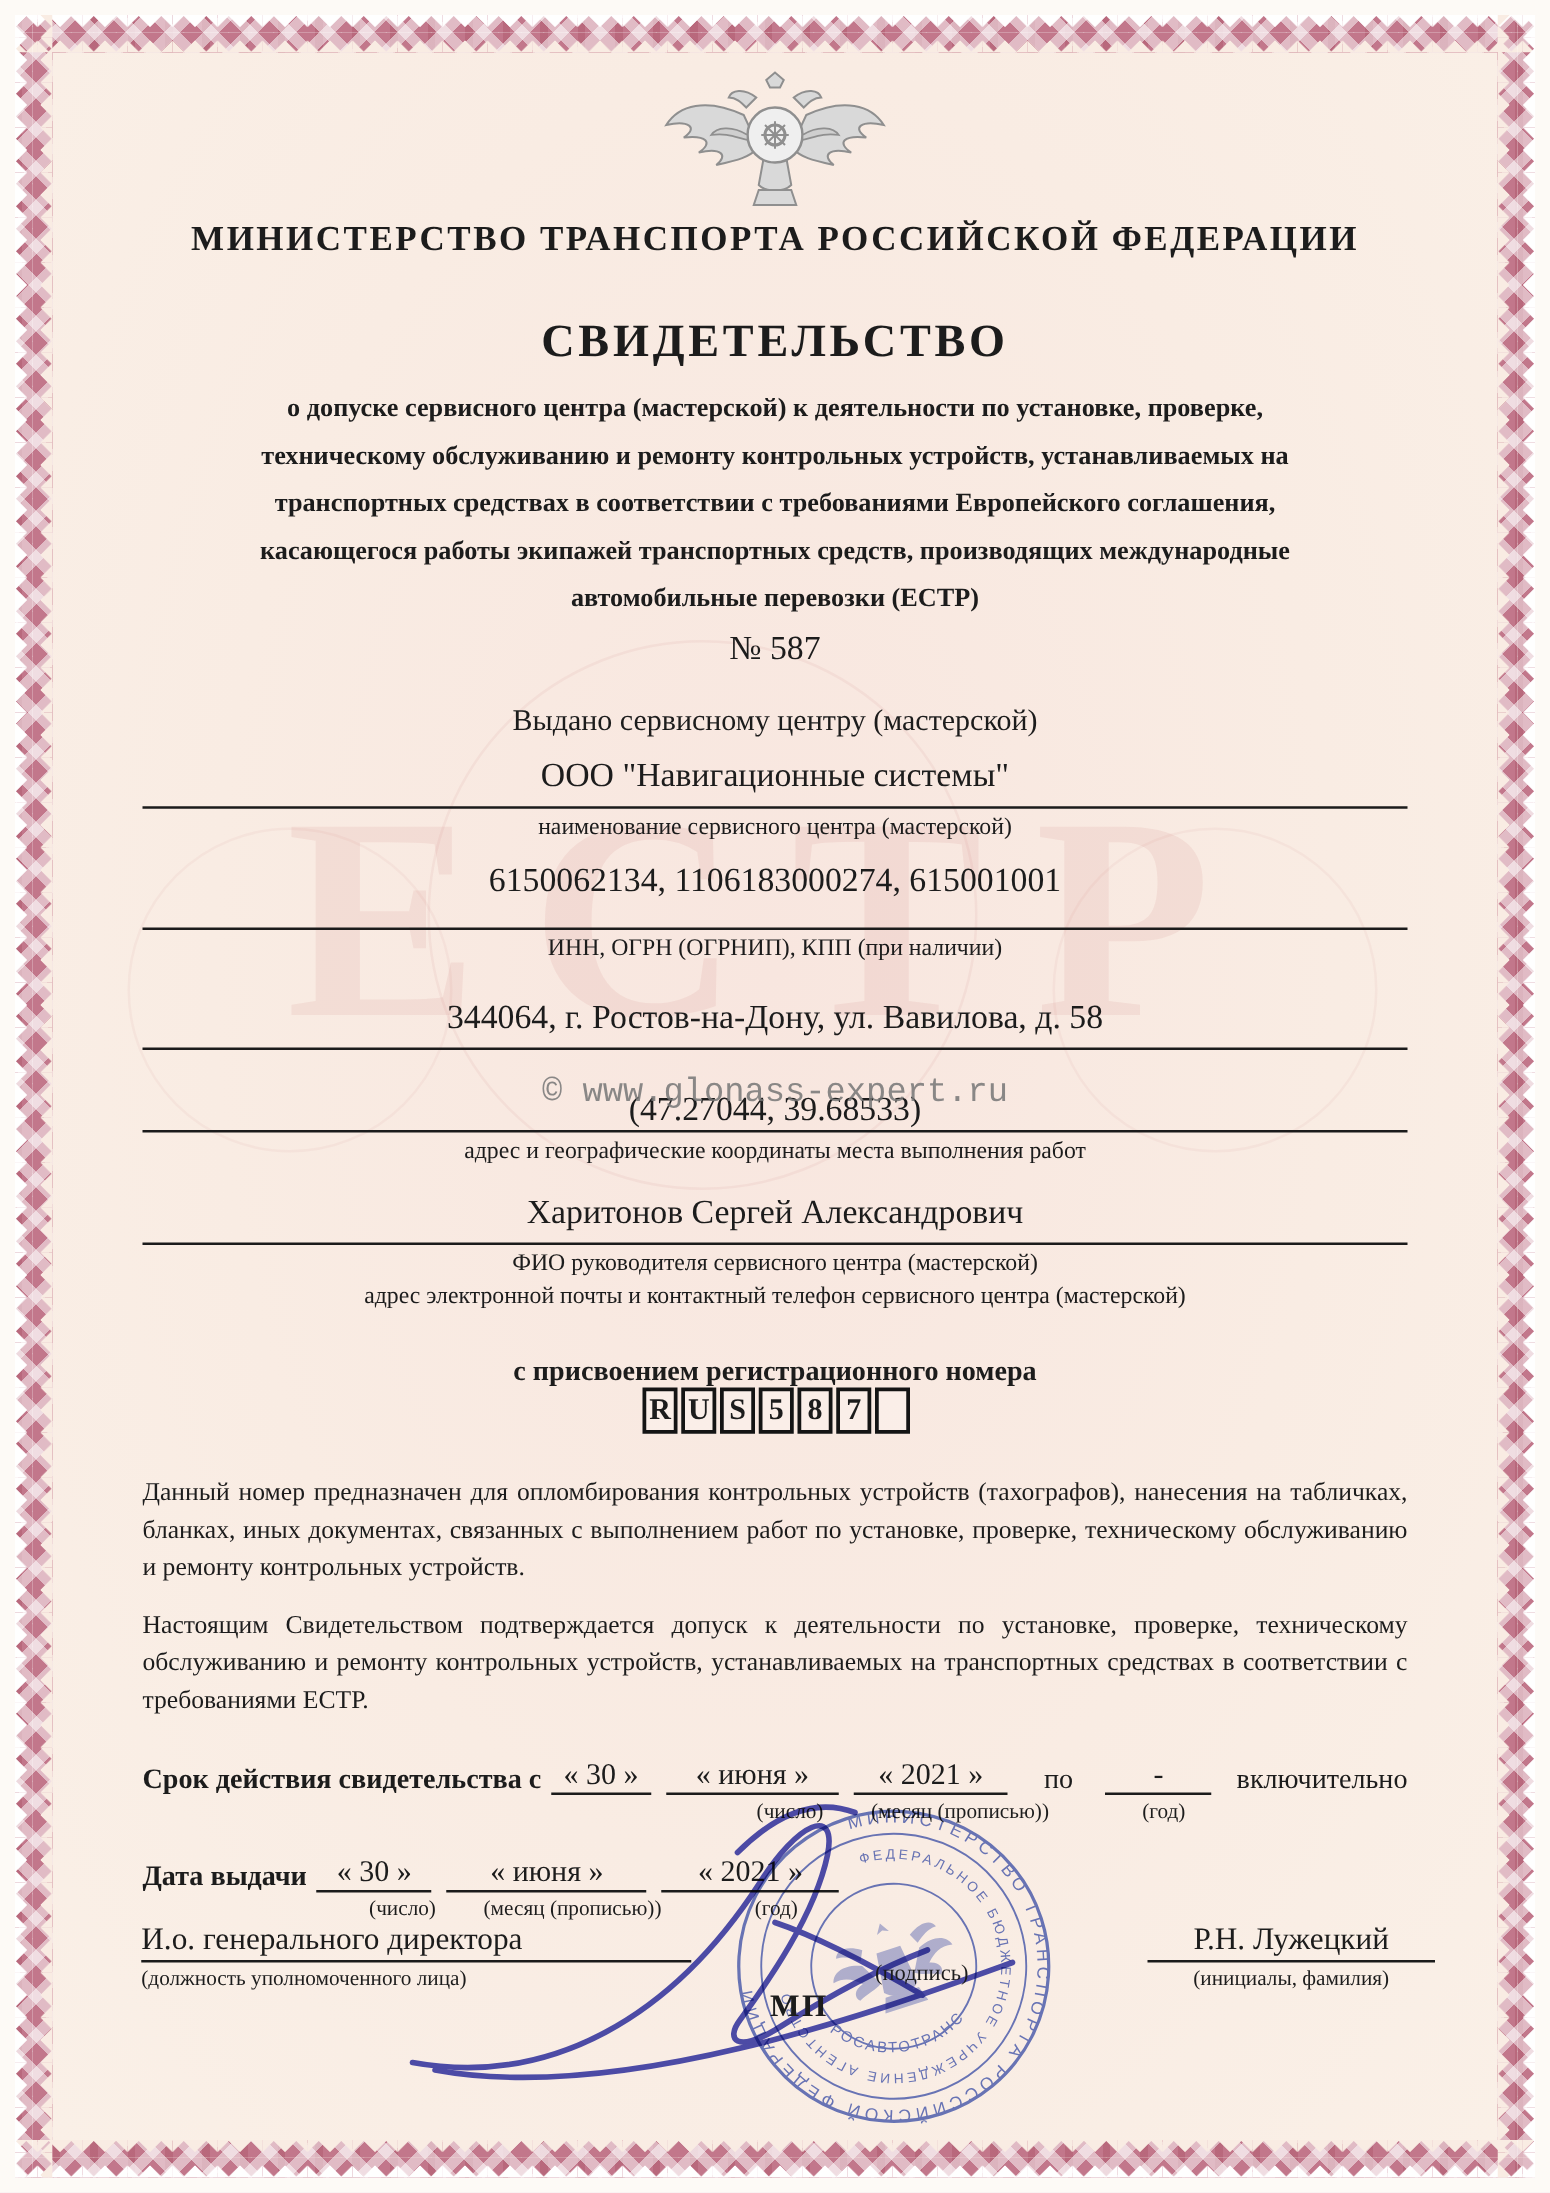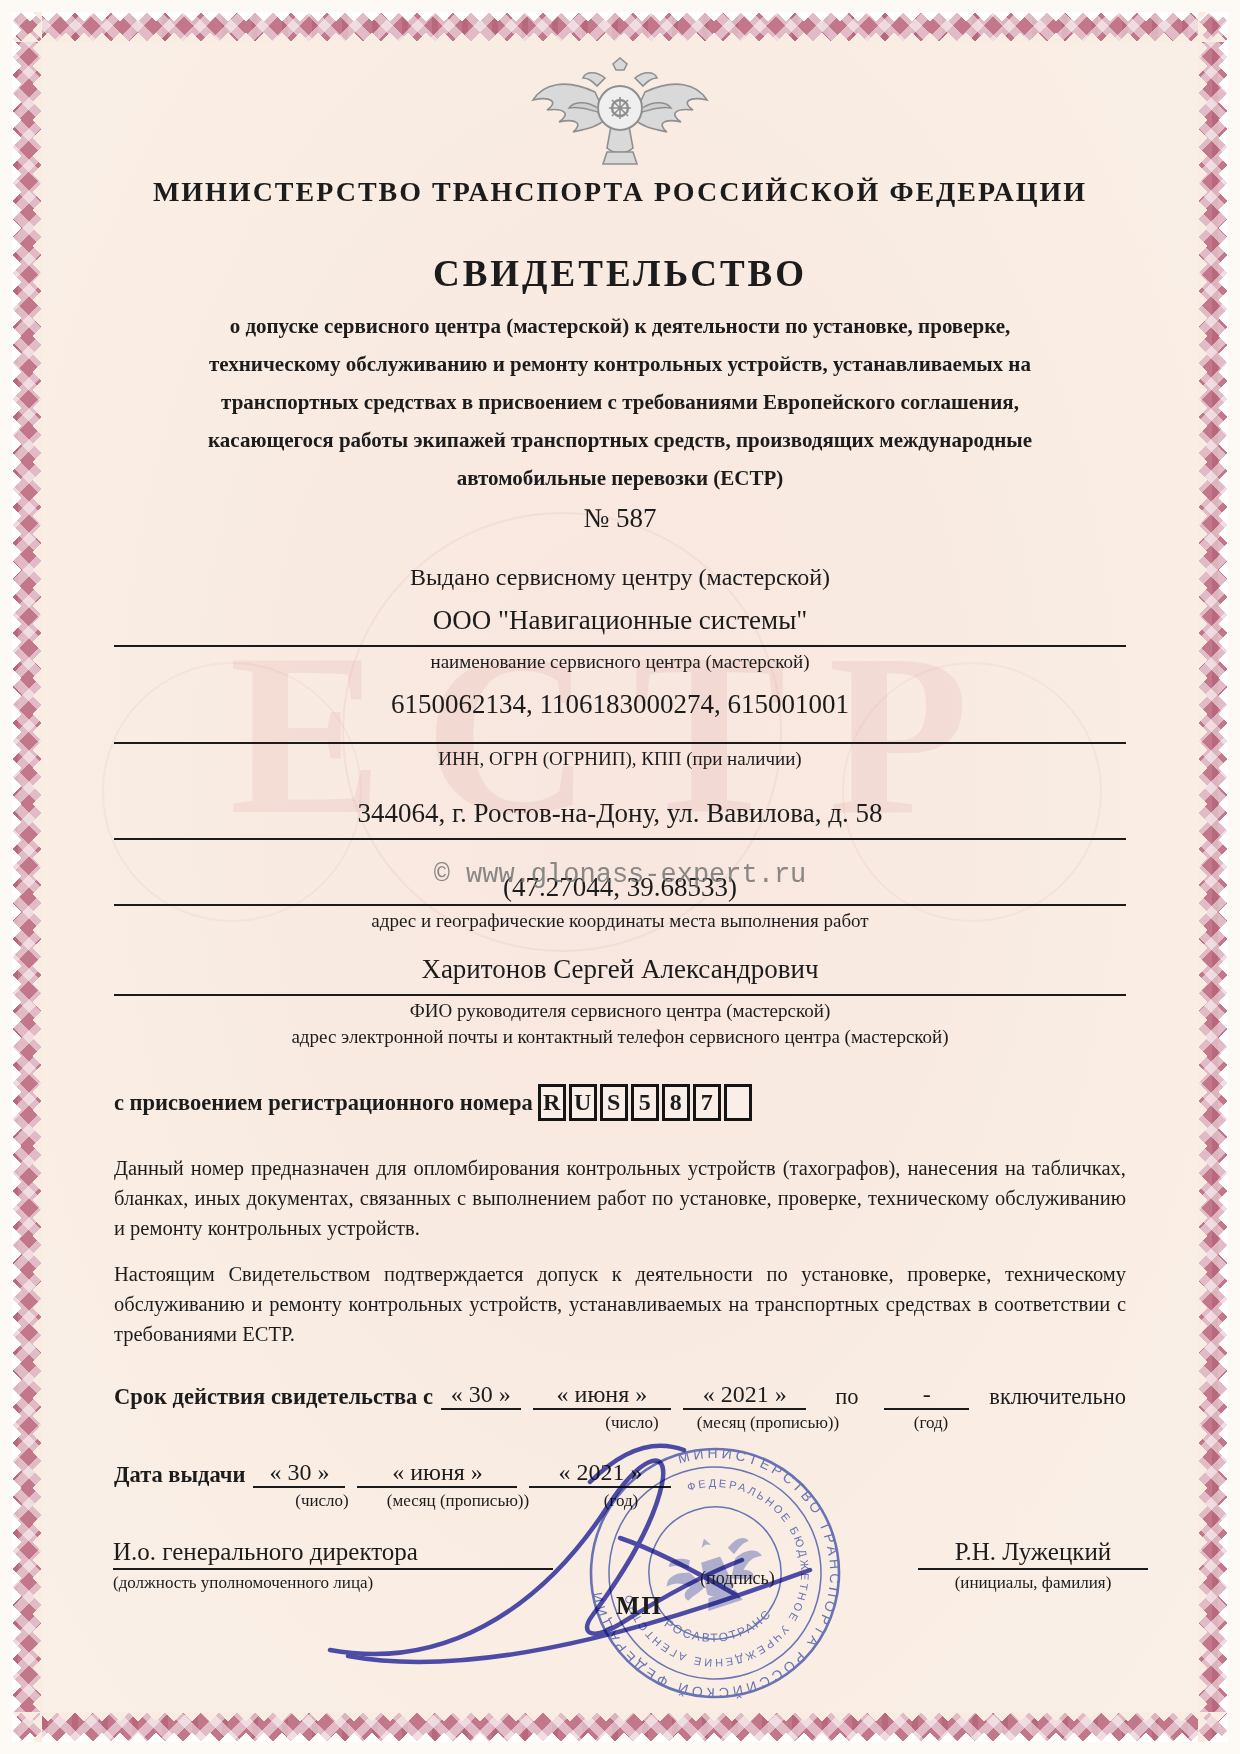--- a/index.html
+++ b/index.html
@@ -69,21 +69,21 @@
   .cap { text-align:center; font-size:19px; margin-top:4px; }
 
   .f-name   { margin-top:14px; padding-bottom:9px; }
   .f-inn    { margin-top:16px; padding-bottom:22px; }
   .f-addr   { margin-top:28px; padding-bottom:9px; }
   .f-coord  { margin-top:32px; padding-bottom:1px; }
   .f-fio    { margin-top:22px; padding-bottom:9px; }
   .f-mail   { margin-top:26px; padding-bottom:8px; }
 
   
-  .reg-row { margin-top:36px; display:flex; align-items:center; }
+  .reg-row { margin-top:36px; display:flex; align-items:center;flex-direction:column; }
   .reg-label { font-weight:bold; font-size:22.5px; }
   .reg-cells { display:flex; margin-left:5px; }
   .reg-cell { width:28px; height:37px; border:3px solid #141414; margin-right:3px;
     display:flex; align-items:center; justify-content:center;
     font-weight:bold; font-size:24px; background:rgba(255,255,255,.25); }
 
   .para { margin-top:32px; font-size:20.5px; line-height:30px; text-align:justify; }
   .para + .para { margin-top:16px; }
 
   
@@ -170,21 +170,21 @@
         <path d="M87 44 L103 60 M103 44 L87 60 M95 41 L95 63 M84 52 L106 52" stroke="#8f8f8f" stroke-width="1.6"></path>
       </svg>
 
       <div class="ministry">МИНИСТЕРСТВО ТРАНСПОРТА РОССИЙСКОЙ ФЕДЕРАЦИИ</div>
 
       <div class="doc-title">СВИДЕТЕЛЬСТВО</div>
 
       <div class="subtitle">
         <div>о допуске сервисного центра (мастерской) к деятельности по установке, проверке,</div>
         <div>техническому обслуживанию и ремонту контрольных устройств, устанавливаемых на</div>
-        <div>транспортных средствах в присвоением с требованиями Европейского соглашения,</div>
+        <div>транспортных средствах в соответствии с требованиями Европейского соглашения,</div>
         <div>касающегося работы экипажей транспортных средств, производящих международные</div>
         <div>автомобильные перевозки (ЕСТР)</div>
       </div>
 
       <div class="doc-number">№ 587</div>
 
       <div class="issued-label">Выдано сервисному центру (мастерской)</div>
 
       <div class="field f-name">
         <div class="val">ООО "Навигационные системы"</div>

